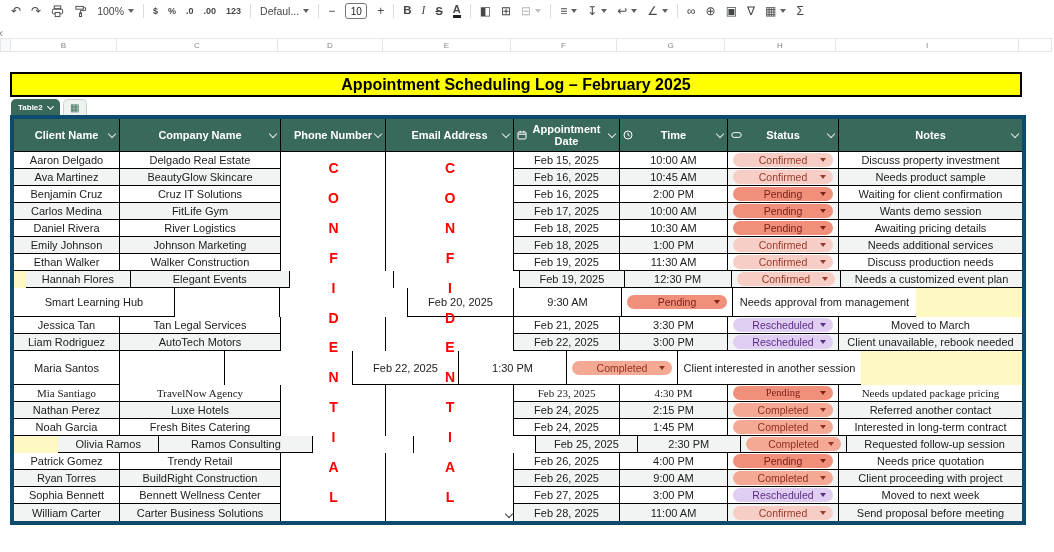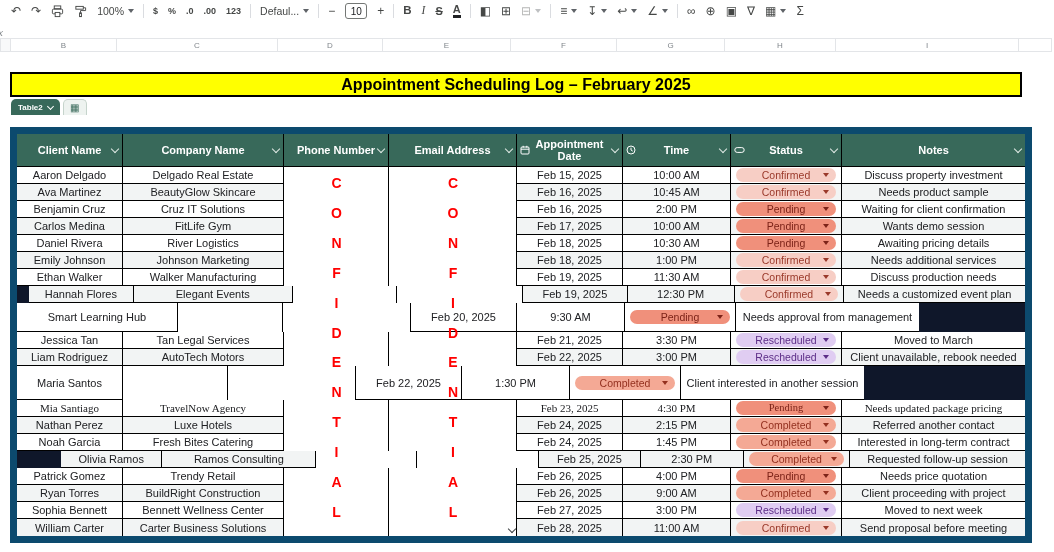--- a/index.html
+++ b/index.html
@@ -34,21 +34,21 @@
   
   .title-bar{position:absolute;left:10px;top:72px;width:1012px;height:25px;box-sizing:border-box;border:2px solid #000;display:flex;align-items:center;justify-content:center;font-weight:bold;font-size:16px;color:#000;}
 
   
   .tabs{position:absolute;left:11px;top:99px;height:16px;display:flex;gap:3px;align-items:flex-end;}
   .tab{color:#fff;font-size:8px;font-weight:bold;border-radius:5px 5px 0 0;padding:0 7px;display:flex;align-items:center;gap:5px;height:16px;box-sizing:border-box;cursor:pointer;}
   .chev-w{width:4px;height:4px;border:solid #fff;border-width:0 1.2px 1.2px 0;transform:rotate(45deg);margin-top:-2px;}
   .tab-mini{background:#eef3f0;border:1px solid #c6d4cc;border-bottom:none;border-radius:5px 5px 0 0;width:24px;height:16px;display:flex;align-items:center;justify-content:center;font-size:10px;box-sizing:border-box;cursor:pointer;line-height:1;}
 
   
-  .tablewrap{position:absolute;left:10px;top:127px;width:1008px;border:7px solid #0c4a6e;background:#0f172a;}
+  .tablewrap{position:absolute;left:10px;top:115px;width:1008px;border:4px solid #0c4a6e;background:#fef9c3;}
   .thead{display:flex;height:32px;border-bottom:1px solid #000;box-sizing:content-box;}
   .th{position:relative;box-sizing:border-box;border-right:1px solid #000;color:#fff;font-weight:bold;font-size:11px;line-height:12px;display:flex;align-items:center;justify-content:center;text-align:center;padding:0 10px;cursor:pointer;}
   .th:last-child{border-right:none;}
   .th .chev{position:absolute;right:4px;top:12px;width:5px;height:5px;border:solid #dfe9e4;border-width:0 1.3px 1.3px 0;transform:rotate(45deg);}
   .th .type-icon{position:absolute;left:3px;top:50%;transform:translateY(-50%);display:inline-flex;}
   .tbody{position:relative;}
   .tr{display:flex;}
   .td{box-sizing:border-box;border-right:1px solid #000;border-bottom:1px solid #000;display:flex;align-items:center;justify-content:center;font-size:11px;line-height:12px;color:#202124;text-align:center;padding:0 3px;overflow:hidden;background:#fff;cursor:cell;}
   .td:last-child{border-right:none;}
   .tr:last-child .td{border-bottom:none;}
@@ -360,21 +360,21 @@
           <div class="td" style="width: 111px;">
             <div class="pill" style="background: rgb(247, 206, 197); color: rgb(154, 57, 42);">
               <span>Confirmed</span>
               <span class="tri"></span>
             </div>
           </div>
           <div class="td" style="width: 183px;">Needs additional services</div>
         </div>
         <div class="tr" style="height: 17px;">
           <div class="td" style="width: 106px;">Ethan Walker</div>
-          <div class="td" style="width: 161px;">Walker Manufacturing</div>
+          <div class="td" style="width: 161px;">Walker Construction</div>
           <div class="td gap" style="width: 105px;"></div>
           <div class="td gap" style="width: 128px;"></div>
           <div class="td" style="width: 106px;">Feb 19, 2025</div>
           <div class="td" style="width: 108px;">11:30 AM</div>
           <div class="td" style="width: 111px;">
             <div class="pill" style="background: rgb(247, 206, 197); color: rgb(154, 57, 42);">
               <span>Confirmed</span>
               <span class="tri"></span>
             </div>
           </div>

